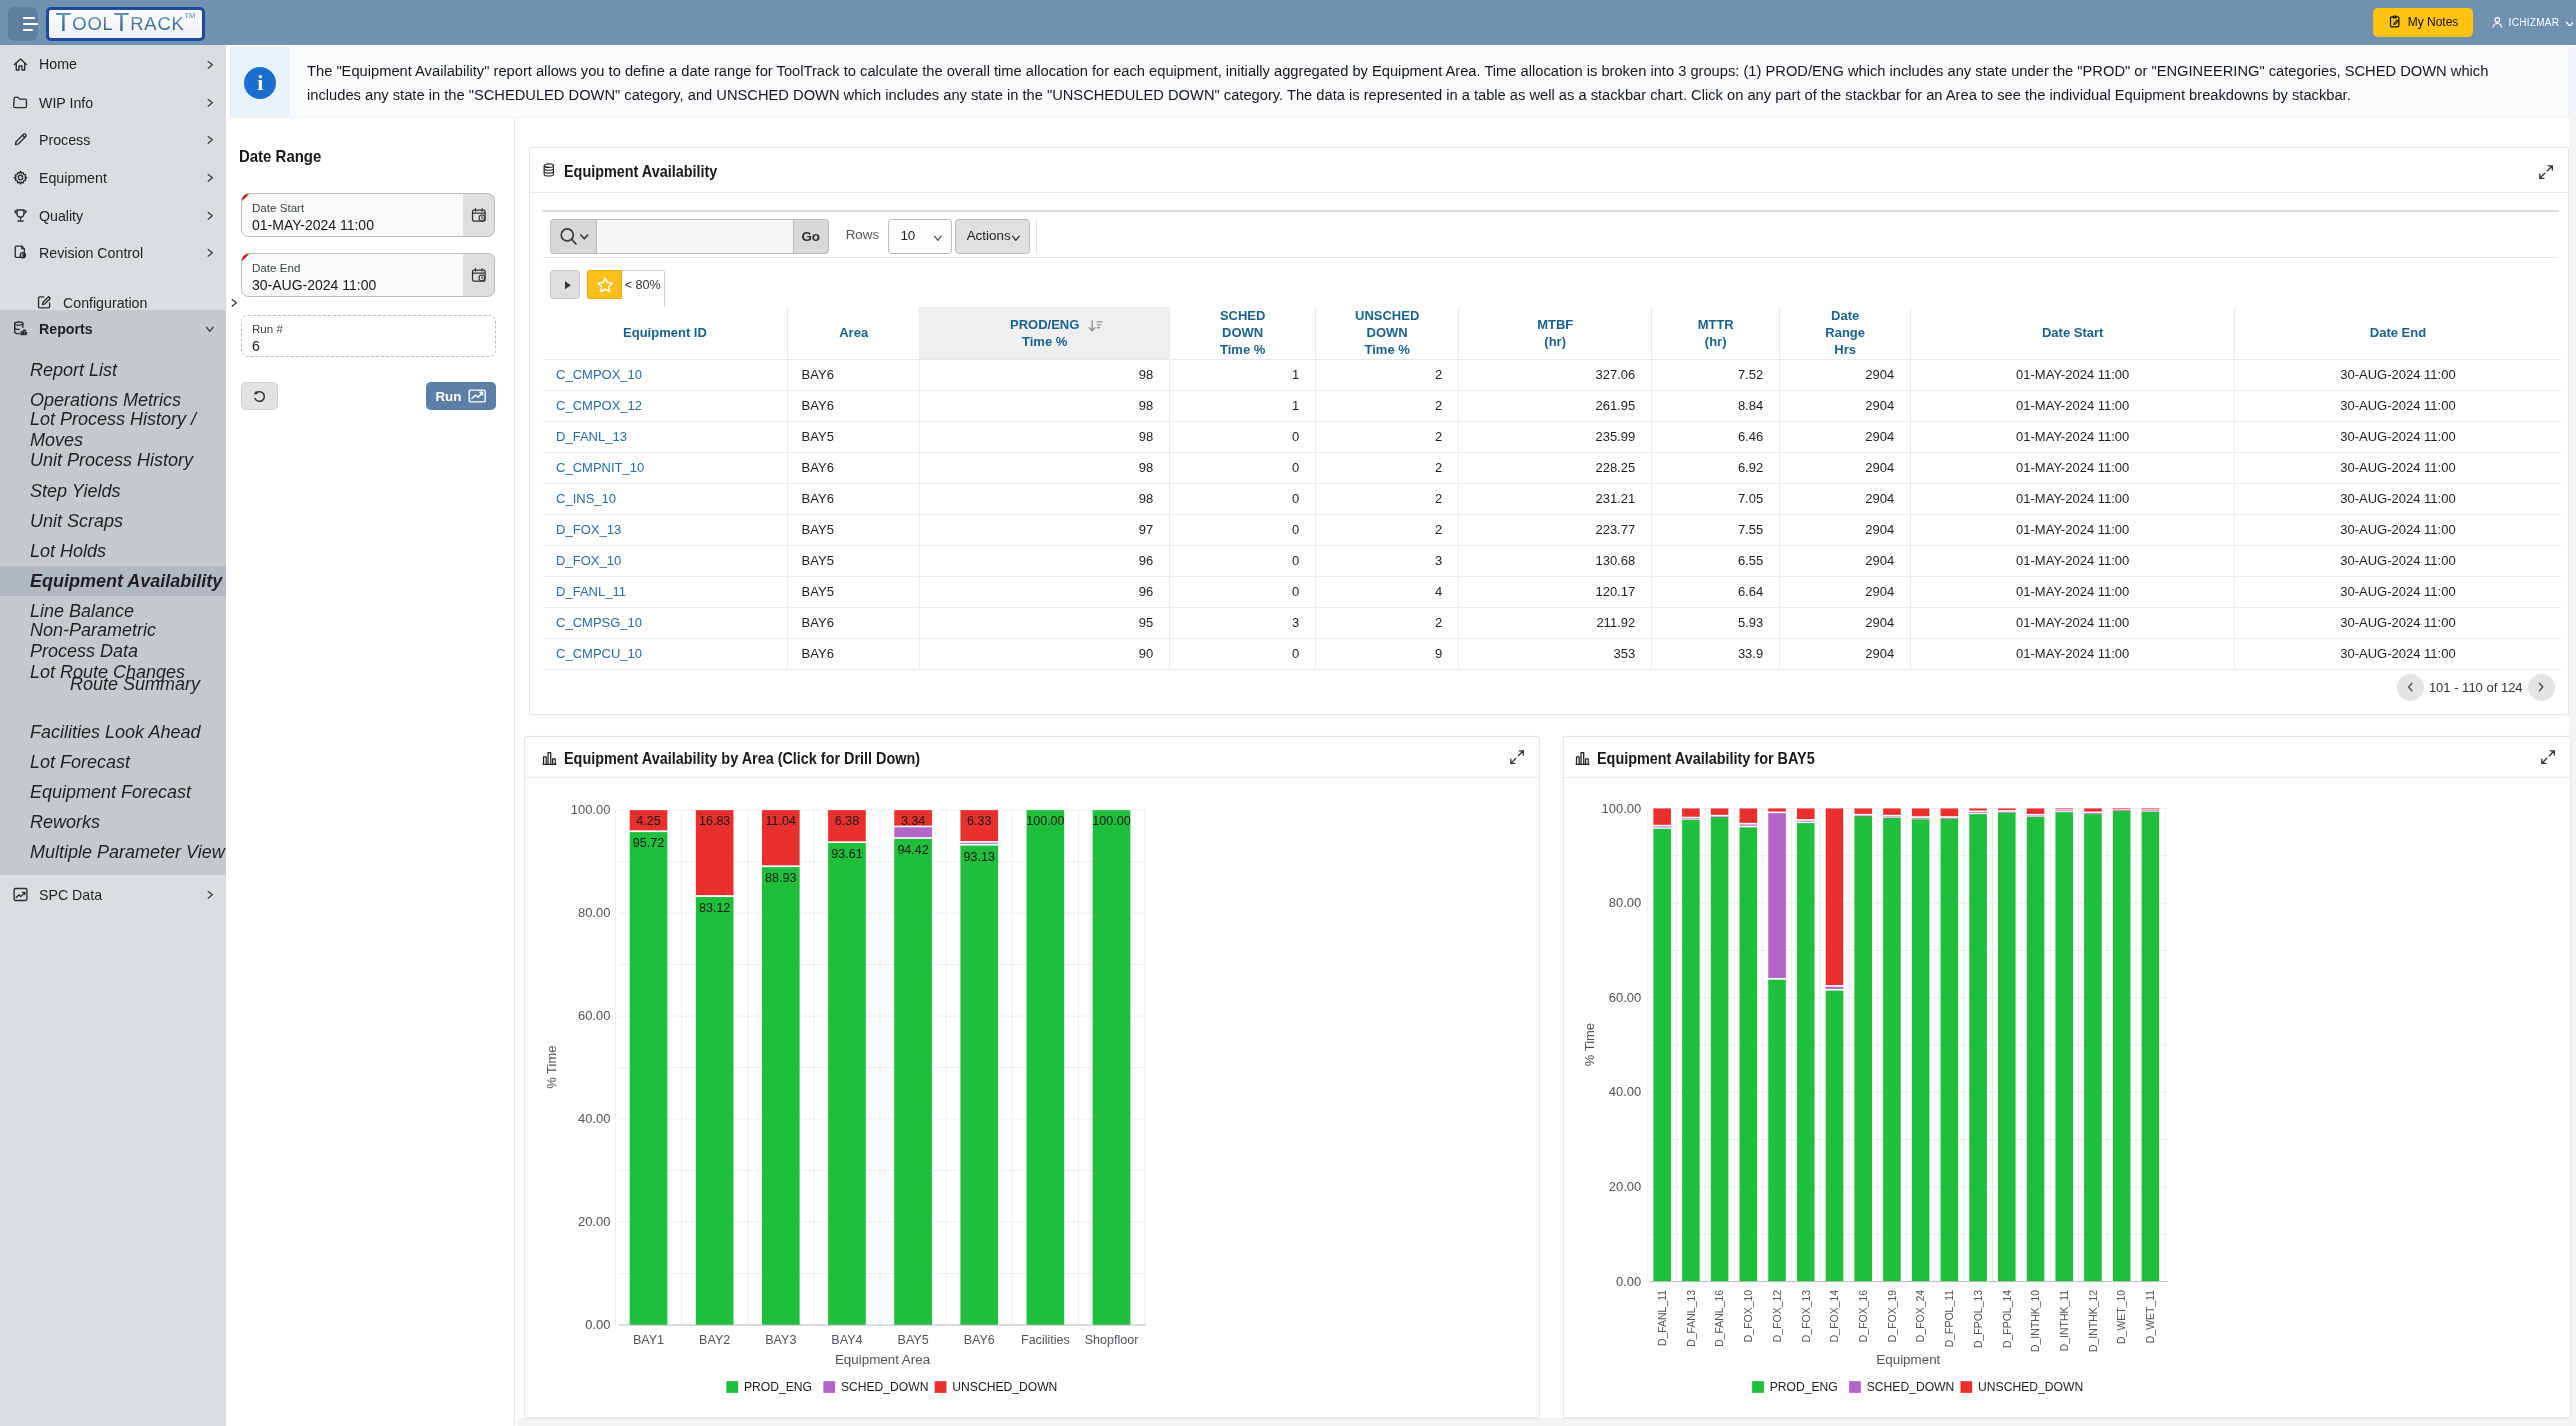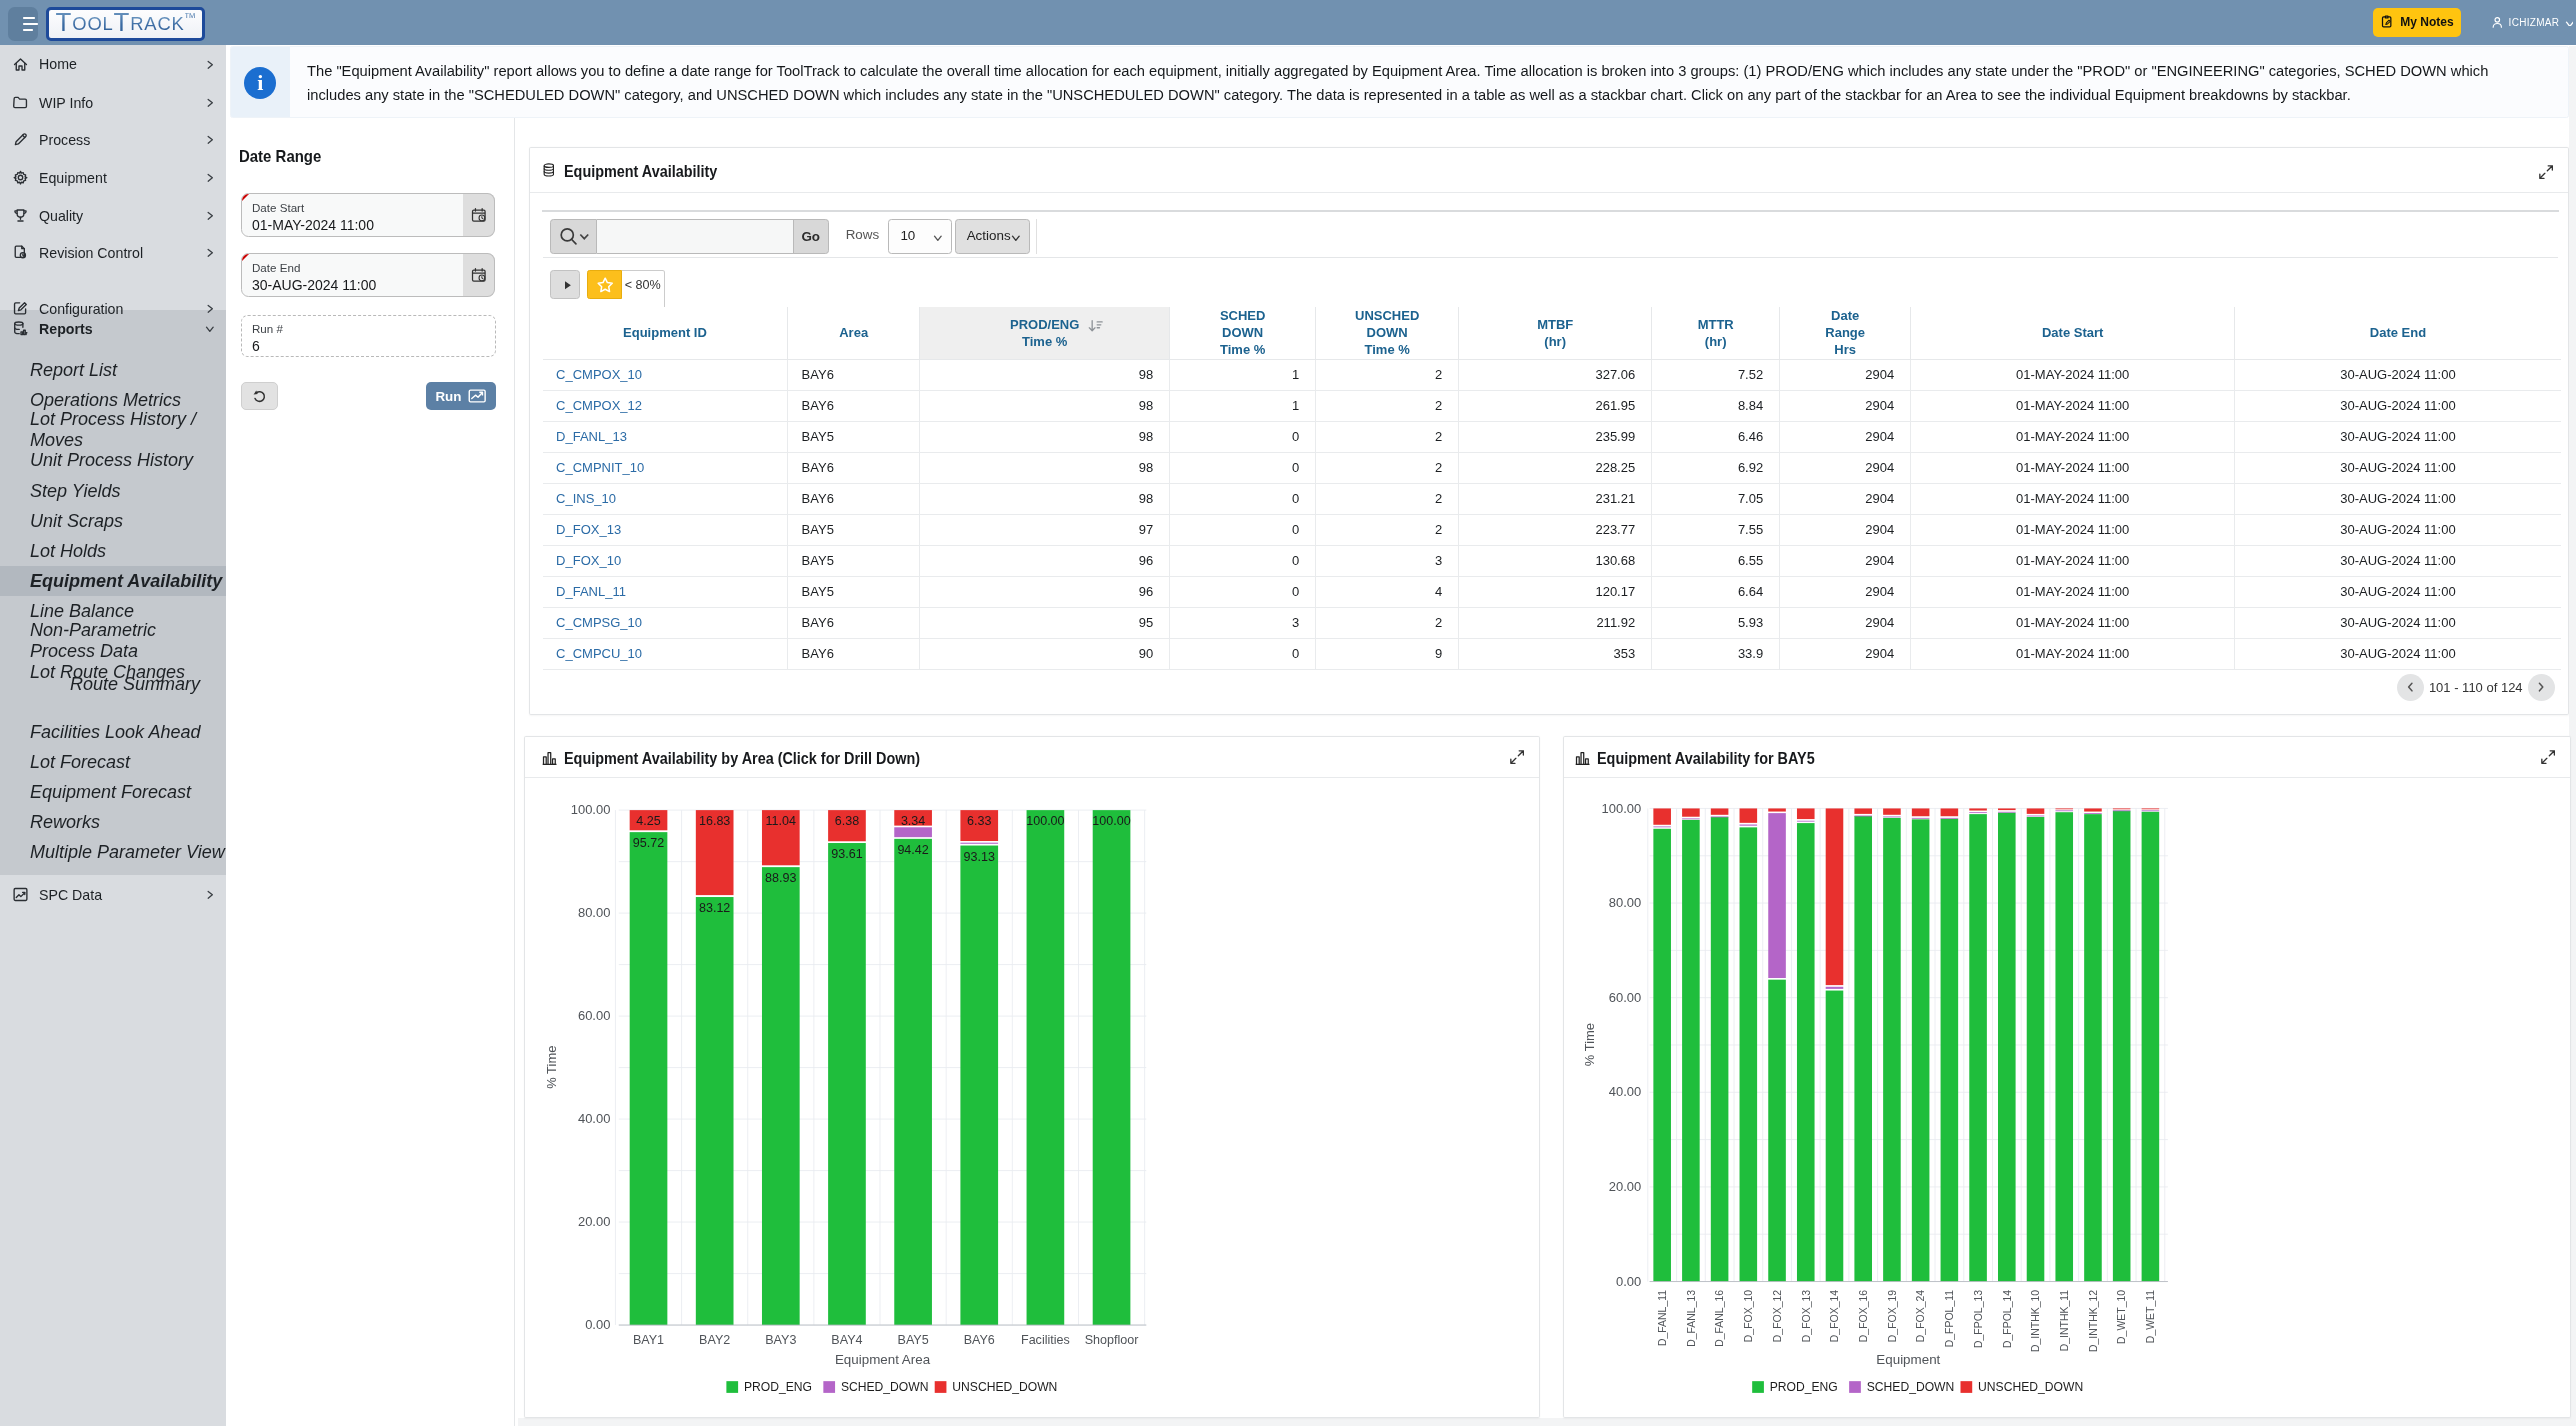--- a/index.html
+++ b/index.html
@@ -1,21 +1,21 @@
 <!DOCTYPE html>
 <html style="font-size:13.4px"><head><meta charset="utf-8"><title>ToolTrack</title><style>
 * { margin:0; padding:0; box-sizing:border-box; }
 html,body { width:2576px; height:1427px; font-family:"Liberation Sans",sans-serif; background:#fff; overflow:hidden; position:relative; }
 
 .navbar { position:absolute; left:0; top:0; width:2576px; height:45px; background:#7191b0; }
 .hamb { position:absolute; left:8.4px; top:6.7px; width:30px; height:34px; background:#5f7f9e; border-radius:6.7px; }
 .hamb i { position:absolute; left:15px; height:2.5px; background:#fff; border-radius:0.8px; display:block; }
 .logo { position:absolute; left:46px; top:6.7px; width:159px; height:34px; background:linear-gradient(180deg,#fdfdfe,#eef1f6); border:3.4px solid #1d4a9a; border-radius:5px; white-space:nowrap; display:flex; align-items:center; justify-content:center; }
 .logo span { font-weight:400; background:linear-gradient(180deg,#7aa3c8 0%,#3c6ca4 55%,#2c5a92 100%); -webkit-background-clip:text; background-clip:text; color:transparent; letter-spacing:0.8px; }
-.mynotes { position:absolute; left:2373px; top:7.5px; width:88px; height:29px; background:#ffc40f; border-radius:5px; color:#111; font-weight:bold; font-size:12px; line-height:29px; text-align:center; }
+.mynotes { position:absolute; left:2373px; top:7.5px; width:100px; height:29px; background:#ffc40f; border-radius:5px; color:#111; font-weight:normal; font-size:12px; line-height:29px; text-align:center; }
 .userarea { position:absolute; left:2491px; top:0; height:45px; color:#fff; font-size:10px; display:flex; align-items:center; letter-spacing:0.3px; }
 
 .sidebar { position:absolute; left:0; top:45px; width:226px; height:1381px; background:#d9dce0; }
 .snav { position:absolute; left:0; width:226px; display:flex; align-items:center; color:#1d2125; }
 .snav .txt { font-size:14.2px; }
 .snav .ic  { position:absolute; left:11.7px; width:17px; height:17px; }
 .snav .tx  { position:absolute; left:39px; }
 .snav .ch  { position:absolute; left:204px; width:11.7px; height:11.7px; }
 .sub { font-size:18px;font-style:italic; }
 .reports-bg { position:absolute; left:0; top:265px; width:226px; height:565px; background:#c5c9ce; }
@@ -174,21 +174,21 @@
           <path d="M5 2.5 h6.5 l3 3 v9 a1.2 1.2 0 0 1 -1.2 1.2 h-8.3 a1.2 1.2 0 0 1 -1.2 -1.2 v-10.8 a1.2 1.2 0 0 1 1.2 -1.2 z" fill="none" stroke="#2a2e33" stroke-width="1.6" stroke-linecap="round" stroke-linejoin="round"></path>
           <path d="M11.5 2.5 v3 h3" fill="none" stroke="#2a2e33" stroke-width="1.6" stroke-linecap="round" stroke-linejoin="round"></path>
           <circle cx="12.8" cy="13.2" r="3" fill="none" stroke="#2a2e33" stroke-width="1.6" stroke-linecap="round" stroke-linejoin="round"></circle>
           <path d="M12.8 11.8 v1.4 l1 1" fill="none" stroke="#2a2e33" stroke-width="1.6" stroke-linecap="round" stroke-linejoin="round"></path>
         </svg></span>
       <span class="tx txt">Revision Control</span>
       <span class="ch"><svg width="11.7" height="11.7" viewBox="0 0 14 14" style="">
           <path d="M5 3 l5 4 -5 4" fill="none" stroke="#3a3f44" stroke-width="1.6" stroke-linecap="round" stroke-linejoin="round"></path>
         </svg></span>
     </div>
-    <div class="snav" style="top:245px;height:37px;">
+    <div class="snav" style="top:239px;height:37px;margin-left:24px;">
       <span class="ic"><svg width="17" height="17" viewBox="0 0 20 20" style="">
           <path d="M16 10.5 v4.5 a1.3 1.3 0 0 1 -1.3 1.3 h-10.4 a1.3 1.3 0 0 1 -1.3 -1.3 v-10.4 a1.3 1.3 0 0 1 1.3 -1.3 h4.7" fill="none" stroke="#2a2e33" stroke-width="1.6" stroke-linecap="round" stroke-linejoin="round"></path>
           <path d="M7.5 12.5 l1 -3 l6.3 -6.3 2 2 -6.3 6.3 z" fill="none" stroke="#2a2e33" stroke-width="1.6" stroke-linecap="round" stroke-linejoin="round"></path>
         </svg></span>
       <span class="tx txt">Configuration</span>
       <span class="ch"><svg width="11.7" height="11.7" viewBox="0 0 14 14" style="">
           <path d="M5 3 l5 4 -5 4" fill="none" stroke="#3a3f44" stroke-width="1.6" stroke-linecap="round" stroke-linejoin="round"></path>
         </svg></span>
     </div>
     <div class="snav" style="top:265px;height:37px;font-weight:bold;">

